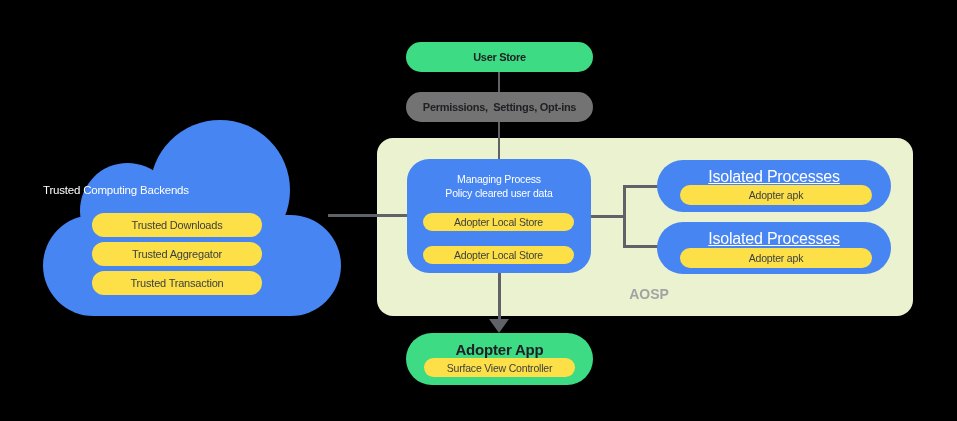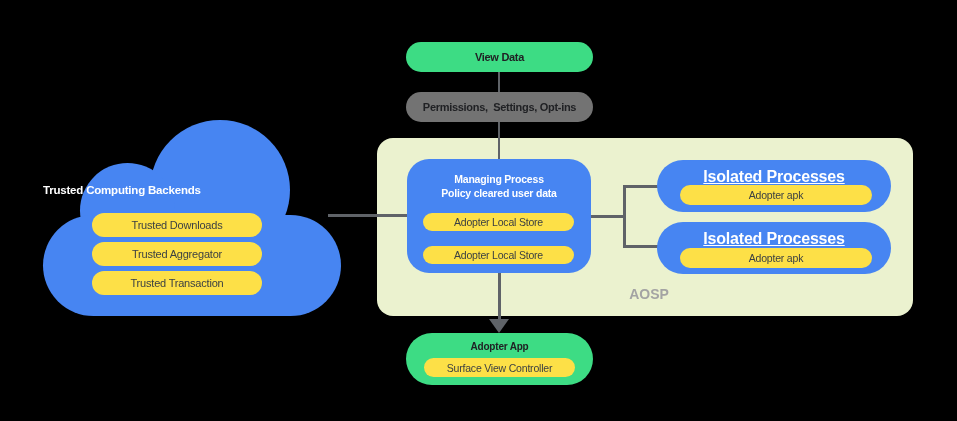--- a/index.html
+++ b/index.html
@@ -6,21 +6,21 @@
   .stage{
     position:relative;width:957px;height:421px;background:#000;overflow:hidden;
     font-family:"Liberation Sans", sans-serif;
   }
   
   .abs{position:absolute;}
   .line{position:absolute;background:#5f6368;z-index:2;}
   .node{position:absolute;z-index:3;box-sizing:border-box;}
   .center-flex{display:flex;align-items:center;justify-content:center;}
   .lbl-dark{color:#202124;font-weight:bold;font-size:11px;letter-spacing:-0.3px;white-space:pre;}
-  .lbl-white{color:#ffffff;font-weight:bold;letter-spacing:-0.2px;}
+  .lbl-white{color:#ffffff;font-weight:normal;letter-spacing:-0.2px;}
   .whitepill{
     position:absolute;background:#fde047;border-radius:12px;
     display:flex;align-items:center;justify-content:center;
     color:#3c4043;font-size:10.5px;letter-spacing:-0.2px;white-space:nowrap;
   }
   
   .pill-top{
     left:406px;width:187px;height:30px;border-radius:16px;z-index:3;
   }
   #user-data{top:42px;background:#3ddc84;}
@@ -66,21 +66,21 @@
   .cloud-pill{
     left:49px;width:170px;height:24px;border-radius:13px;z-index:2;font-size:11px;
   }
   
   #adopter-app{
     left:406px;top:333px;width:187px;height:52px;
     background:#3ddc84;border-radius:26px;
   }
   #adopter-app .title{
     position:absolute;top:8px;left:0;width:100%;text-align:center;
-    color:#202124;font-weight:bold;font-size:10px;letter-spacing:-0.2px;
+    color:#202124;font-weight:bold;font-size:15px;letter-spacing:-0.2px;
   }
   
   #arrowhead{
     position:absolute;left:489px;top:319px;width:0;height:0;z-index:2;
     border-left:10px solid transparent;border-right:10px solid transparent;
     border-top:14px solid #5f6368;
   }
 </style>
 </head>
 <body>
@@ -94,21 +94,21 @@
   <div class="line" style="left:498px;top:122px;width:2px;height:38px;"></div>
   <div class="line" style="left:328px;top:214px;width:82px;height:3px;"></div>
   <div class="line" style="left:590px;top:215px;width:36px;height:3px;"></div>
   <div class="line" style="left:623px;top:185px;width:3px;height:63px;"></div>
   <div class="line" style="left:623px;top:185px;width:36px;height:3px;"></div>
   <div class="line" style="left:623px;top:245px;width:36px;height:3px;"></div>
   <div class="line" style="left:498px;top:272px;width:3px;height:48px;"></div>
   <div id="arrowhead"></div>
 
   <div class="node pill-top center-flex" id="user-data">
-    <span class="lbl-dark">View Data</span>
+    <span class="lbl-dark">User Store</span>
   </div>
 
   <div class="node pill-top center-flex" id="permissions">
     <span class="lbl-dark">Permissions,  Settings, Opt-ins</span>
   </div>
 
   <div class="abs" id="cloud">
     <div class="cloud-shape" id="cloud-bump-big"></div>
     <div class="cloud-shape" id="cloud-bump-small"></div>
     <div class="cloud-shape" id="cloud-body"></div>

